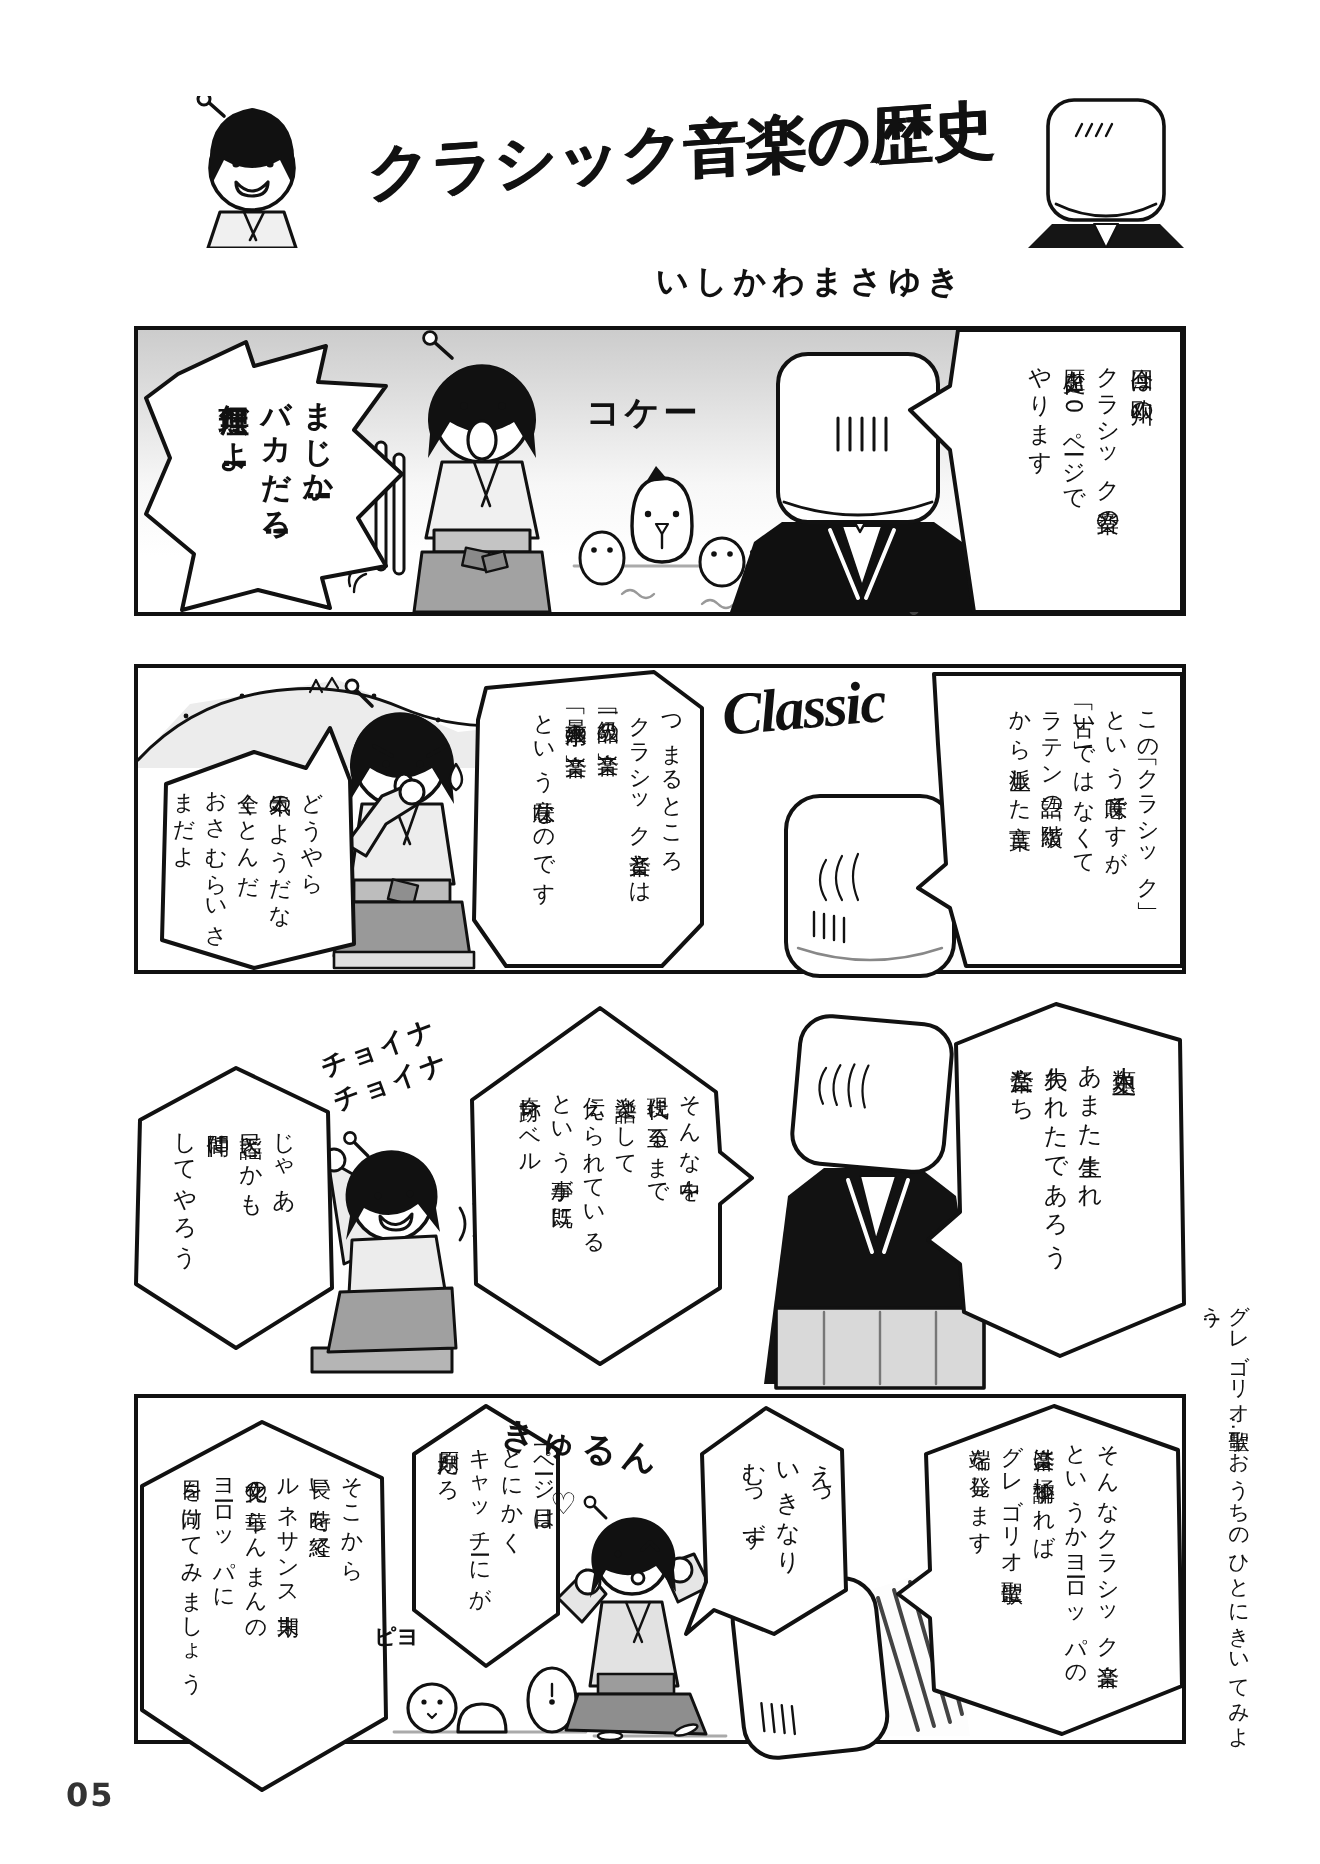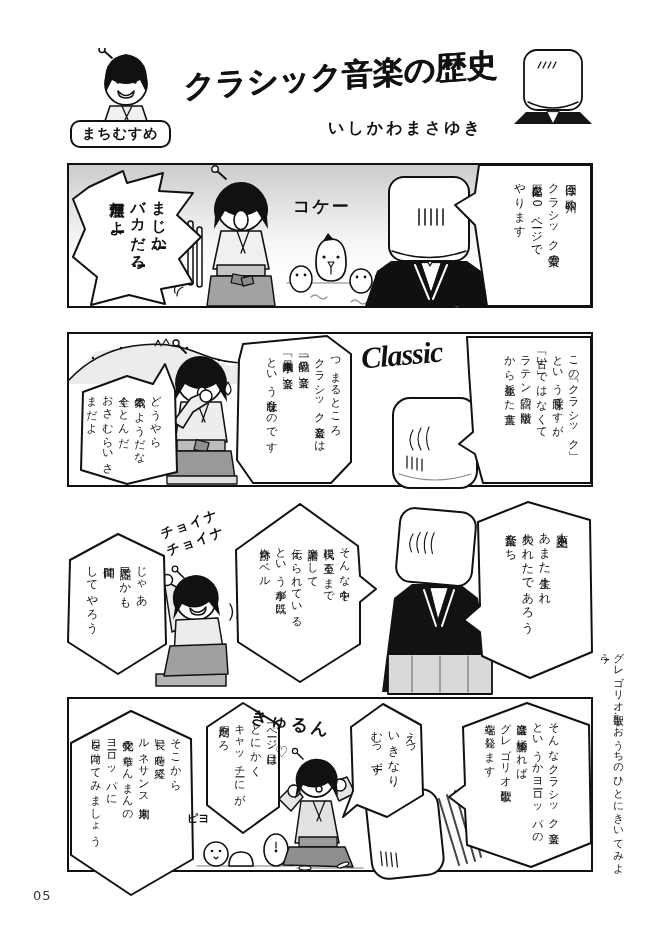--- a/index.html
+++ b/index.html
@@ -23,42 +23,41 @@
     font-size:14px;font-weight:bold;padding:3px 10px;letter-spacing:1px;z-index:6;
   }
   .title{
     position:absolute;font-size:31px;font-weight:900;letter-spacing:0px;
     transform:rotate(-4deg) skewX(-3deg);transform-origin:left top;
     text-shadow:0.8px 0 #111;z-index:6;white-space:nowrap;
   }
   .author{position:absolute;font-size:16px;font-weight:600;letter-spacing:3px;z-index:6;}
   .sfx{position:absolute;font-weight:bold;z-index:6;white-space:pre-line;}
   .mnote{position:absolute;font-size:10.5px;letter-spacing:0.5px;z-index:6;}
-  .pagenum{position:absolute;font-size:13px;font-weight:normal;letter-spacing:1px;color:#333;}
+  .pagenum{position:absolute;font-size:16px;font-weight:bold;letter-spacing:1px;color:#333;}
 </style>
 </head>
 <body>
 
 <div id="page">
 
   <svg class="abs" style="left:70px;top:48px;z-index:4" width="120" height="76" viewBox="0 0 120 76">
     <circle cx="56" cy="36" r="21" fill="#fff" stroke="#111" stroke-width="1.8"></circle>
     <path d="M36,44 Q30,10 56,6 Q82,10 76,44 L70,32 Q56,40 42,32 Z" fill="#111"></path>
     <line x1="42" y1="10" x2="33" y2="2" stroke="#111" stroke-width="1.8"></line>
     <circle cx="32" cy="1.5" r="3" fill="#fff" stroke="#111" stroke-width="1.5"></circle>
     <circle cx="48" cy="34" r="1.8" fill="#111"></circle>
       <circle cx="65" cy="34" r="1.8" fill="#111"></circle>
     <path d="M48,43 Q56,52 64,43 Q64,50 56,50 Q48,50 48,43 Z" fill="#fff" stroke="#111" stroke-width="1.6"></path>
     <polygon points="40,58 72,58 78,76 34,76" fill="#f0f0f0" stroke="#111" stroke-width="1.6"></polygon>
     <path d="M52,58 L58,72 M62,58 L55,72" stroke="#111" stroke-width="1.3" fill="none"></path>
   </svg>
-  <div class="label-box" style="left:70px;top:120px;">まちむすめ</div>
 
   <div class="title" style="left:183px;top:66px;">クラシック音楽の歴史</div>
-  <div class="author" style="left:328px;top:118px;">いしかわまさゆき</div>
+  <div class="author" style="left:328px;top:131px;">いしかわまさゆき</div>
 
   <svg class="abs" style="left:494px;top:46px;z-index:4" width="120" height="78" viewBox="0 0 120 78">
     <rect x="30" y="4" width="58" height="60" rx="13" fill="#fff" stroke="#111" stroke-width="1.8"></rect>
     <path d="M34,56 Q59,68 84,56" fill="none" stroke="#111" stroke-width="1.4"></path>
     <path d="M44,22 l3,-6 M49,22 l3,-6 M54,22 l3,-6 M59,22 l3,-6" stroke="#111" stroke-width="1.2"></path>
     <polygon points="20,78 32,66 86,66 98,78" fill="#151515"></polygon>
     <polygon points="53,66 59,78 65,66" fill="#fff" stroke="#111" stroke-width="1"></polygon>
   </svg>
 
   <section class="panel" style="left:67px;top:163px;width:522px;height:141px;

